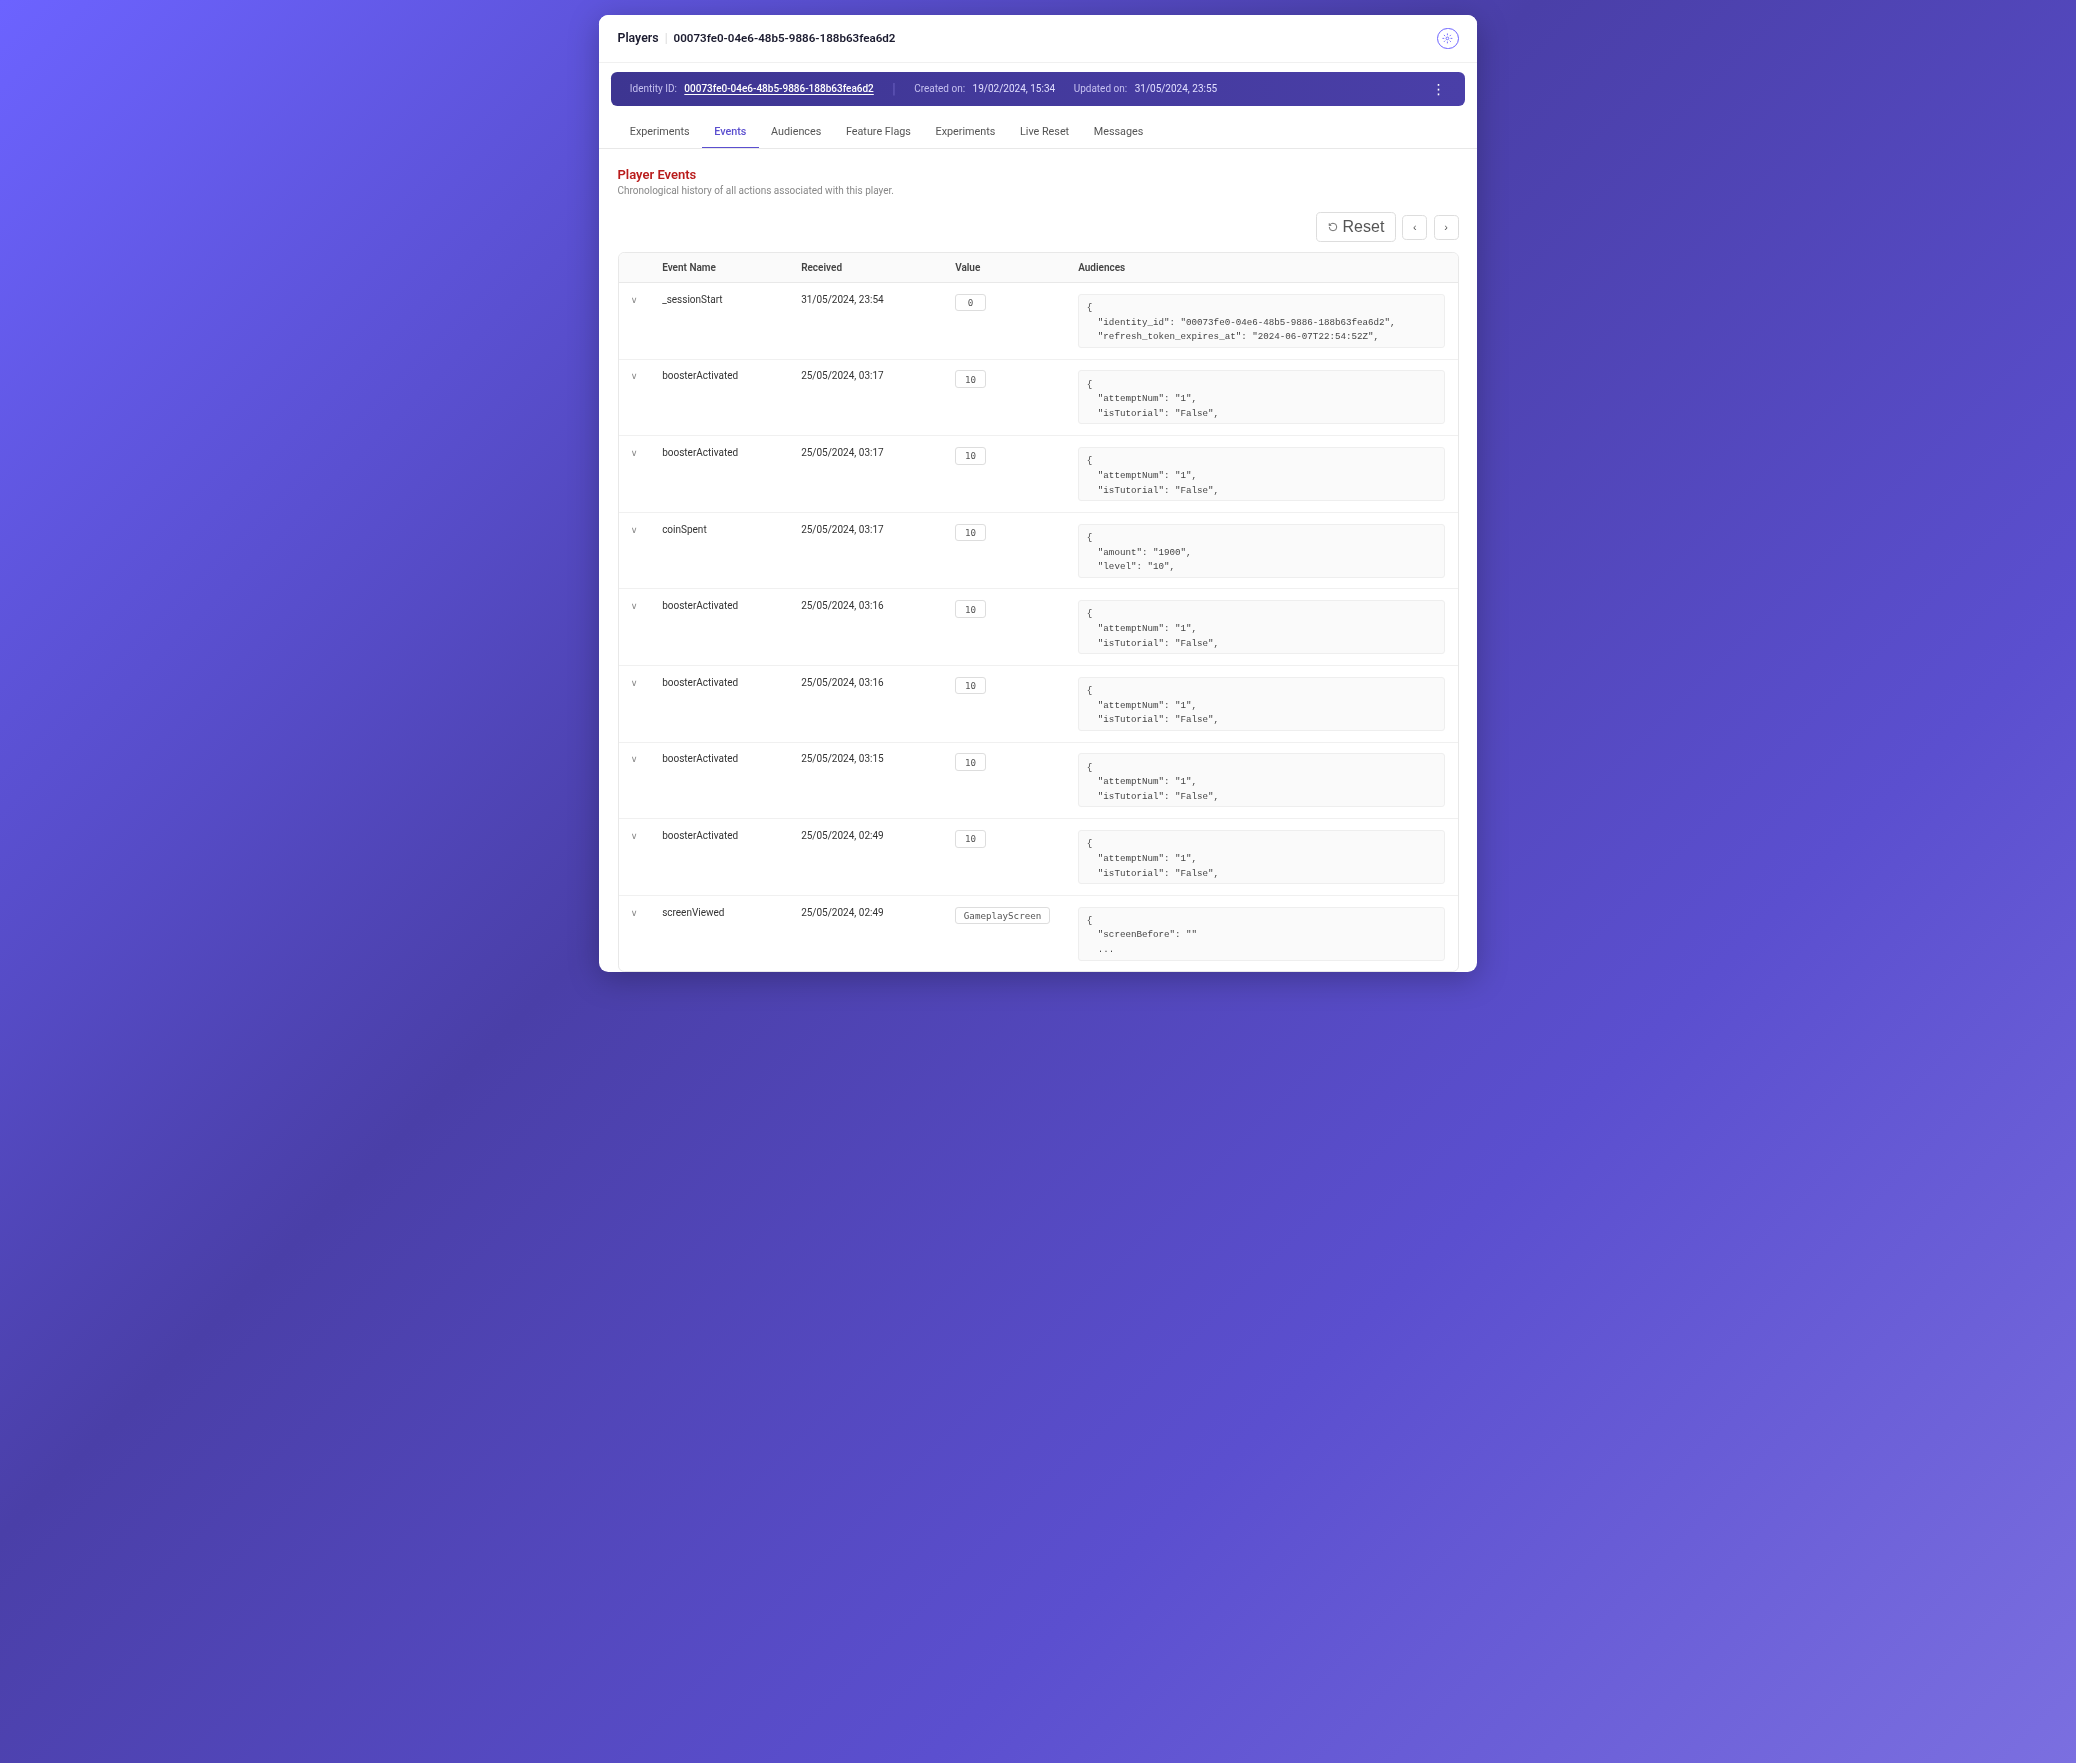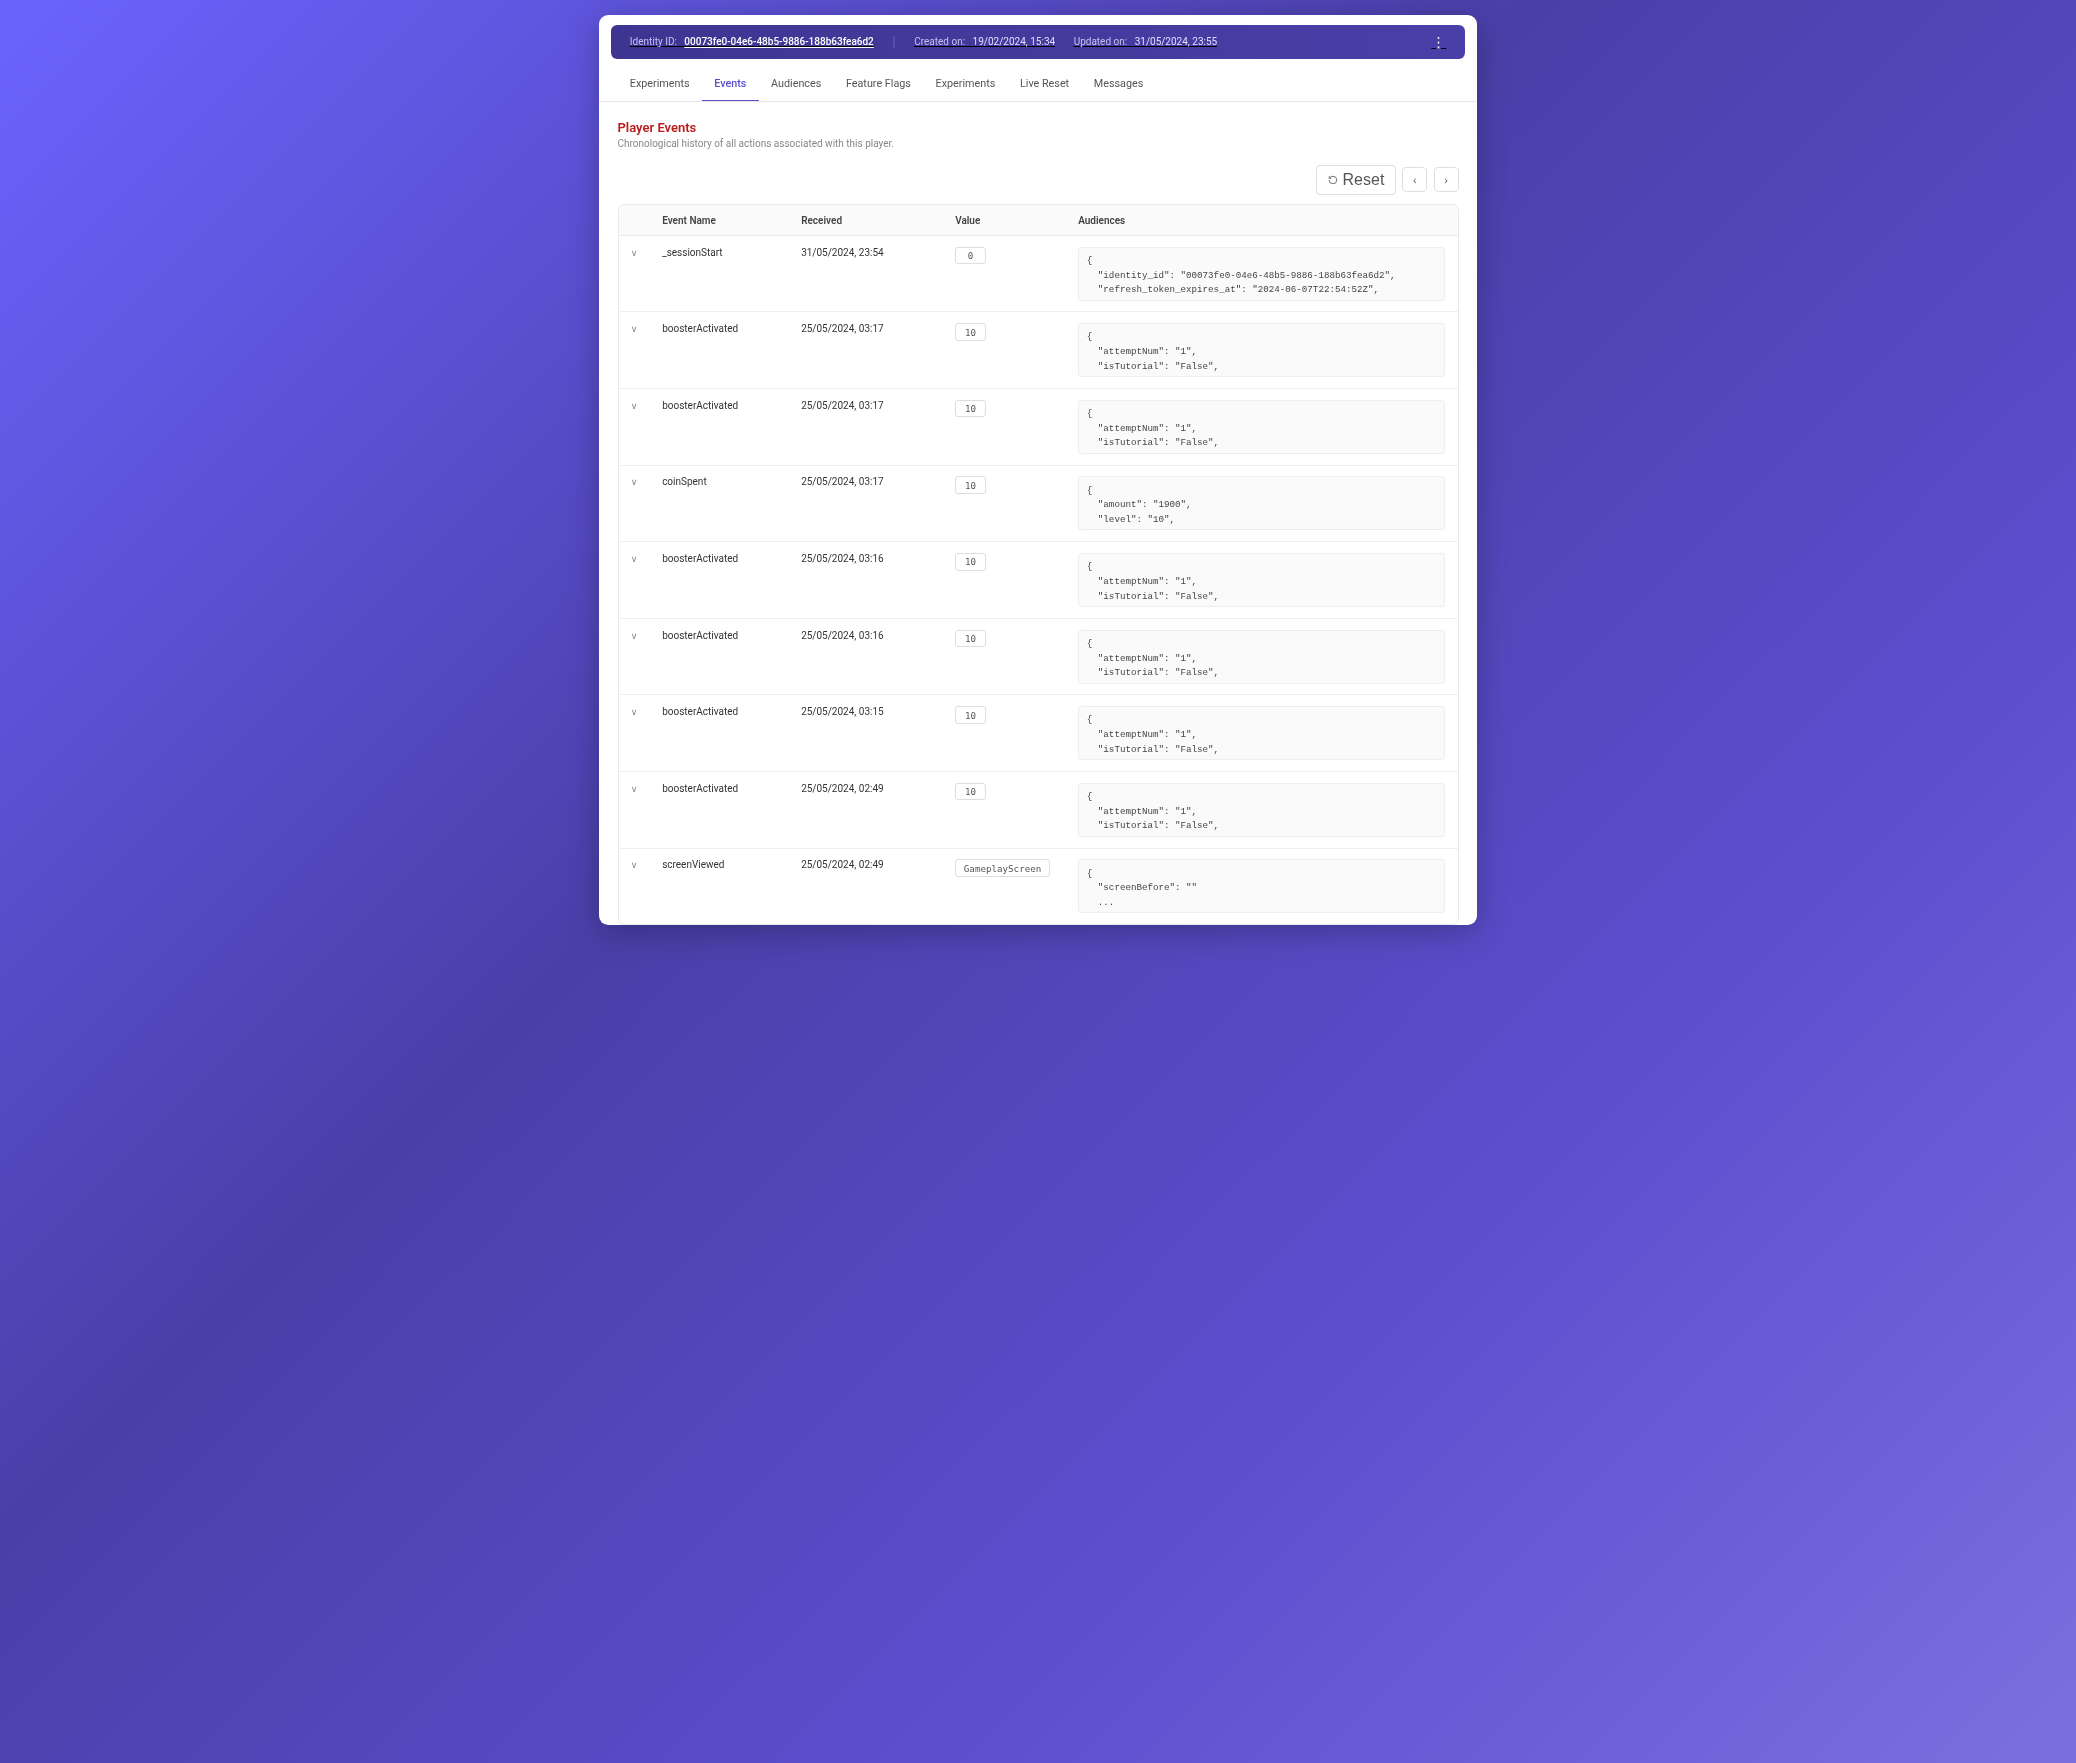--- a/index.html
+++ b/index.html
@@ -58,21 +58,20 @@
     }
     
     .identity-bar {
       background: linear-gradient(90deg, #3d3591 0%, #4a3fa8 100%);
       padding: 9.2px 18.5px;
       display: flex;
       align-items: flex-end;
       justify-content: space-between;
       margin: 9.2px 12.3px;
       border-radius: 6.2px;
-      text-decoration: underline;
     }
     .identity-bar-left {
       display: flex;
       align-items: center;
       gap: 18.5px;
       color: #fff;
       font-size: 10px;
     }
     .identity-bar-left .label {
       color: #c5c0f0;
@@ -238,20 +237,33 @@
     .col-event-name { width: 139px; }
     .col-received { width: 154px; }
     .col-value { width: 123px; }
     .col-metadata { }
   </style>
 </head>
 <body>
 
 <div class="container">
 
+  <div class="page-header">
+    <div class="page-header-left">
+      <span>Players</span>
+      <span class="separator">|</span>
+      <span class="player-id">00073fe0-04e6-48b5-9886-188b63fea6d2</span>
+    </div>
+    <div class="header-icon">
+      <svg width="10.8" height="10.8" viewBox="0 0 24 24" fill="none" stroke="currentColor" stroke-width="2">
+        <circle cx="12" cy="12" r="3"></circle>
+        <path d="M12 1v4M12 19v4M4.22 4.22l2.83 2.83M16.95 16.95l2.83 2.83M1 12h4M19 12h4M4.22 19.78l2.83-2.83M16.95 7.05l2.83-2.83"></path>
+      </svg>
+    </div>
+  </div>
 
   <div class="identity-bar">
     <div class="identity-bar-left">
       <span>
         <span class="label">Identity ID:</span>
         &nbsp;
         <span class="value">00073fe0-04e6-48b5-9886-188b63fea6d2</span>
       </span>
       <span class="divider">|</span>
       <span class="timestamp">

